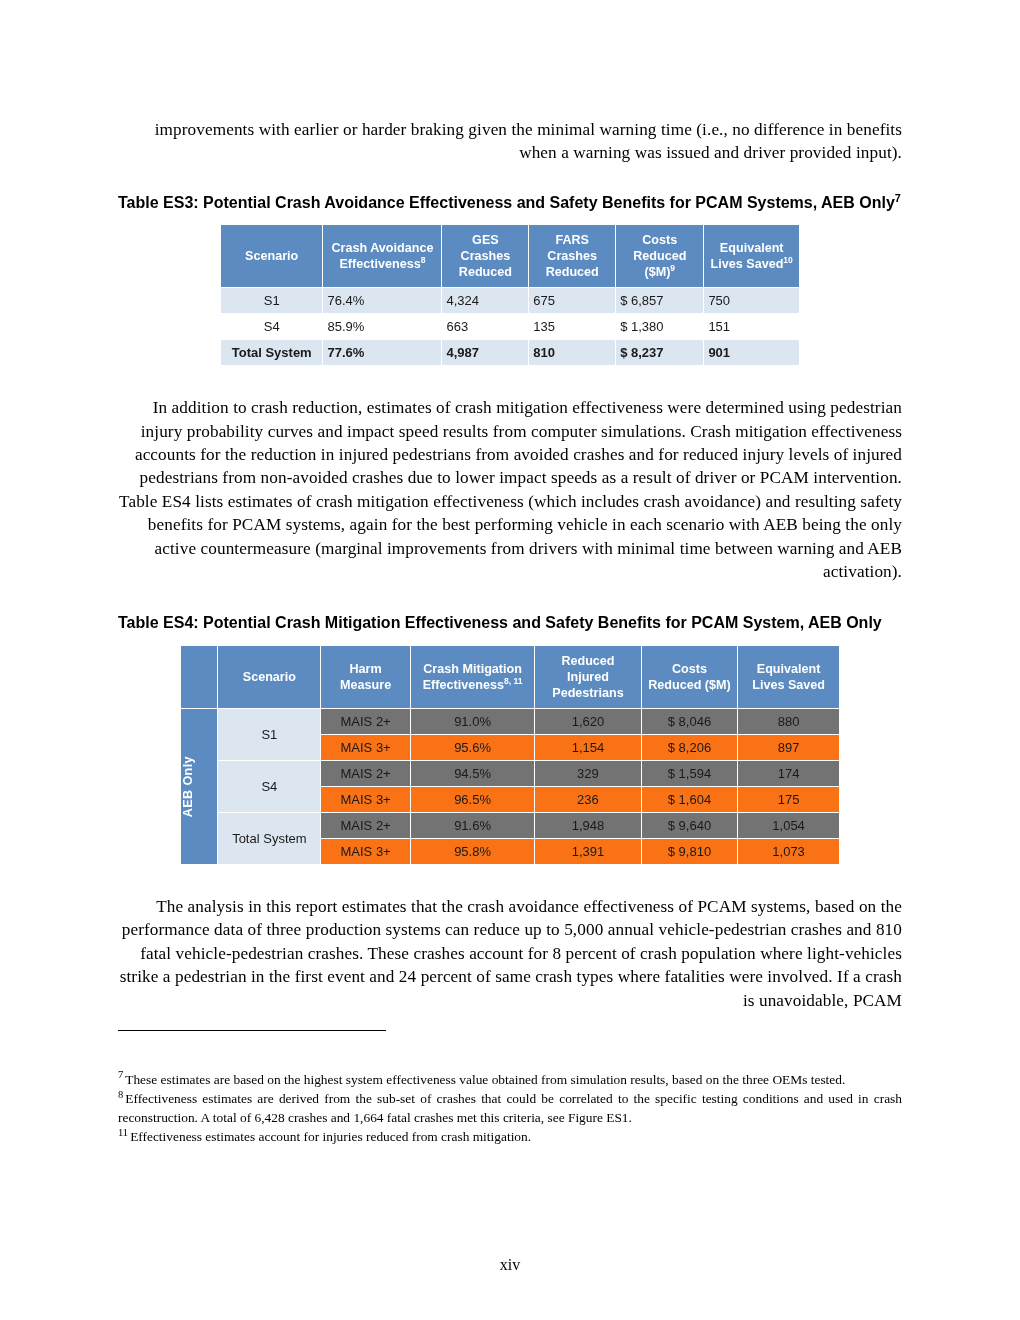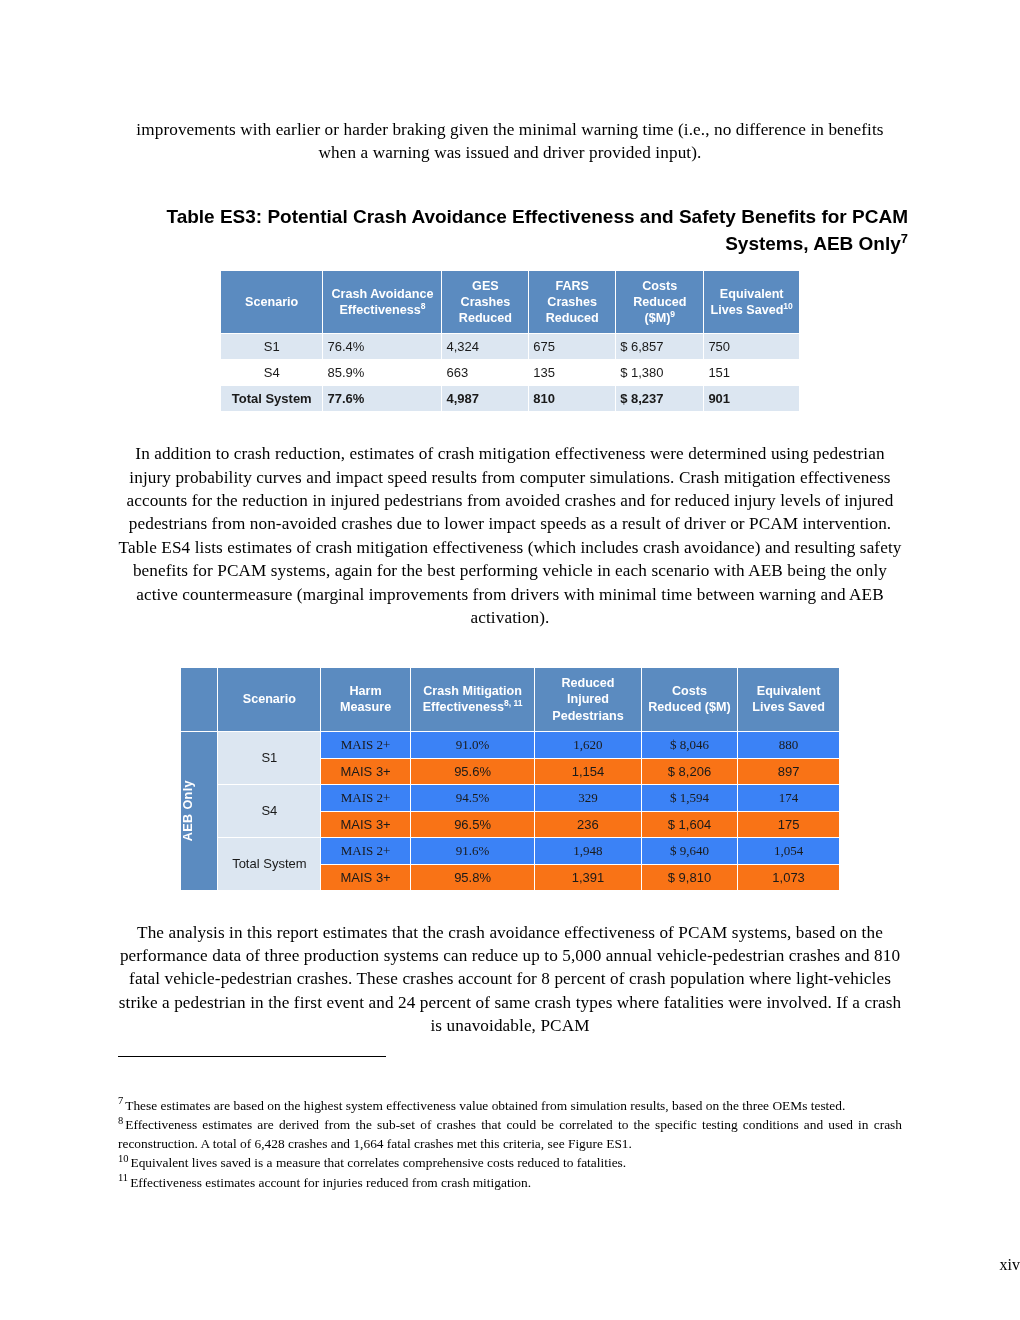--- a/index.html
+++ b/index.html
@@ -20,31 +20,31 @@
     width: 1020px;
     height: 1320px;
     box-sizing: border-box;
     padding: 118px 118px 40px 118px;
   }
   p.body-text {
     font-family: "Liberation Serif", serif;
     font-size: 17.2px;
     line-height: 1.36;
     margin: 0 0 0 0;
-    text-align: center;
+    text-align: right;
     letter-spacing: 0.1px;
   }
   .para-gap { height: 26px; }
 
   .table-caption {
     font-family: "Liberation Sans", sans-serif;
     font-weight: bold;
-    font-size: 19px;
-    text-align: right;
-    margin: 12px auto;
+    font-size: 16px;
+    text-align: left;
+    margin: 0 auto;
     line-height: 1.45;
     width: 790px;
   }
   sup {
     font-size: 0.68em;
     vertical-align: super;
     line-height: 0;
   }
 
   
@@ -102,21 +102,21 @@
   }
   .tbl-es4 td {
     text-align: center;
     vertical-align: middle;
     padding: 5px 4px;
     border: 1px solid #ffffff;
     color: #1a1a1a;
     font-size: 13px;
     background: #f97316;
   }
-  .tbl-es4 td.shade { background: #3b82f6; font-family: Liberation Serif, serif; }
+  .tbl-es4 td.shade { background: #737373; }
   .tbl-es4 td.rowhdr {
     background: #dce6f1;
   }
   .tbl-es4 td.sidebar-cell {
     background: #5b8bc0;
     color: #ffffff;
     font-weight: bold;
     width: 34px;
     padding: 0;
   }
@@ -149,21 +149,21 @@
     font-size: 10.5px;
     vertical-align: super;
     line-height: 0;
     margin-right: 2px;
   }
   .page-number {
     position: absolute;
     bottom: 46px;
     left: 0;
     width: 1020px;
-    text-align: right;
+    text-align: center;
     font-family: "Liberation Serif", serif;
     font-size: 16px;
   }
 </style>
 </head>
 <body>
 
 <div class="page">
 
   <p class="body-text">improvements with earlier or harder braking given the minimal warning time (i.e., no difference in benefits when a warning was issued and driver provided input).</p>
@@ -224,20 +224,23 @@
       </tr>
     </tbody>
   </table>
 
   <div style="height:30px"></div>
 
   <p class="body-text">In addition to crash reduction, estimates of crash mitigation effectiveness were determined using pedestrian injury probability curves and impact speed results from computer simulations. Crash mitigation effectiveness accounts for the reduction in injured pedestrians from avoided crashes and for reduced injury levels of injured pedestrians from non-avoided crashes due to lower impact speeds as a result of driver or PCAM intervention. Table ES4 lists estimates of crash mitigation effectiveness (which includes crash avoidance) and resulting safety benefits for PCAM systems, again for the best performing vehicle in each scenario with AEB being the only active countermeasure (marginal improvements from drivers with minimal time between warning and AEB activation).</p>
 
   <div style="height:28px"></div>
 
+  <div class="table-caption">
+    <span>Table ES4: Potential Crash Mitigation Effectiveness and Safety Benefits for PCAM System, AEB Only</span>
+  </div>
 
   <table class="tbl tbl-es4">
     <thead>
       <tr>
         <th style="width:34px;background:#5b8bc0;border:1px solid #ffffff;"></th>
         <th style="width:104px">
           <span>Scenario</span>
         </th>
         <th style="width:88px">
           <span>Harm Measure</span>
@@ -318,22 +321,19 @@
   <div class="footnote-rule"></div>
 
   <div class="footnotes">
     <p class="fn">
       <span class="fnum">7</span><span>These estimates are based on the highest system effectiveness value obtained from simulation results, based on the three OEMs tested.</span>
     </p>
     <p class="fn">
       <span class="fnum">8</span><span>Effectiveness estimates are derived from the sub-set of crashes that could be correlated to the specific testing conditions and used in crash reconstruction. A total of 6,428 crashes and 1,664 fatal crashes met this criteria, see Figure ES1.</span>
     </p>
     <p class="fn">
-      <span class="fnum">10</span><span>Equivalent lives saved is a measure that correlates comprehensive costs reduced to fatalities.</span>
-    </p>
-    <p class="fn">
       <span class="fnum">11</span><span>Effectiveness estimates account for injuries reduced from crash mitigation.</span>
     </p>
   </div>
 
   <div class="page-number">xiv</div>
 
 </div>
 
 </body></html>

